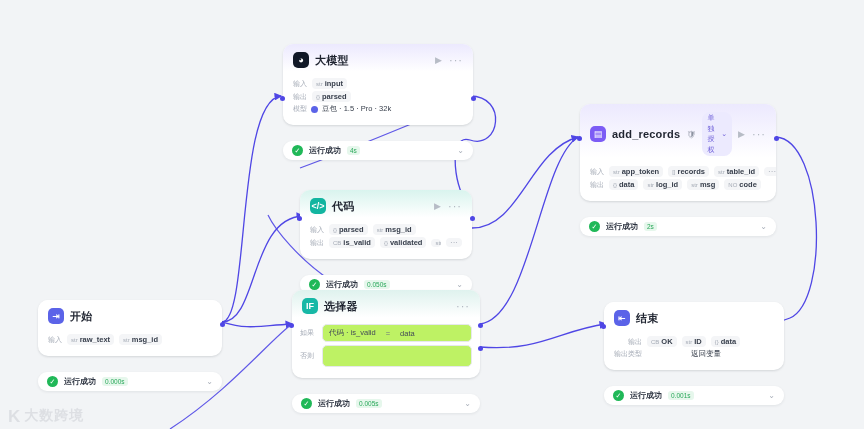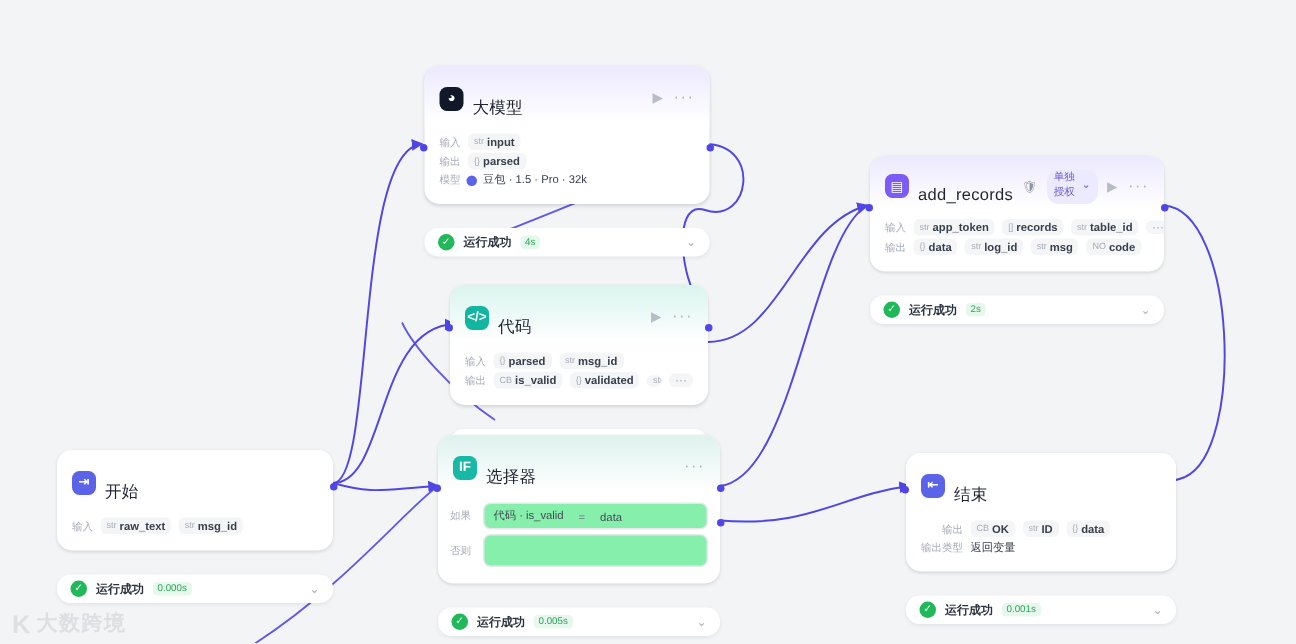--- a/index.html
+++ b/index.html
@@ -32,56 +32,56 @@
     display:flex;align-items:center;justify-content:center;
     color:#fff;font-size:9px;font-weight:bold;line-height:1;
   }
   .ic-llm{background:#111827;}
   .ic-code{background:#12b5a0;}
   .ic-if{background:#17b8a6;}
   .ic-api{background:#7c5cf5;}
   .ic-start{background:#5b63e8;}
   .ic-end{background:#5b63e8;}
 
-  .ntitle{font-size:11px;color:#1f2430;font-weight:400;letter-spacing:.2px;margin-top:12px;}
+  .ntitle{font-size:11px;color:#1f2430;font-weight:700;letter-spacing:.2px;}
   .hd-right{margin-left:auto;display:flex;align-items:center;gap:7px;}
   .play{color:#b7bcc6;font-size:9px;line-height:1;}
   .dots{color:#aeb4be;font-size:11px;line-height:1;letter-spacing:1px;}
 
   .badge-auth{
     display:inline-flex;align-items:center;gap:2px;
     background:#eceafe;color:#6a5bd8;border-radius:8px;
     font-size:7px;padding:1px 5px;line-height:1.5;
   }
   .shield{color:#8d93a1;font-size:8px;}
 
   .card-bd{padding:2px 10px 9px 10px;}
   .row{display:flex;align-items:center;gap:5px;margin:2px 0;flex-wrap:nowrap;}
   .rlabel{font-size:7px;color:#a7adb8;flex:0 0 auto;white-space:nowrap;}
   .chip{
     display:inline-flex;align-items:center;gap:2px;
     background:#f4f5f7;border-radius:4px;padding:1px 4px;
     font-size:7.5px;color:#39404d;white-space:nowrap;font-weight:600;
   }
   .ty{font-size:6px;color:#a5abb6;font-weight:400;}
-  .plain-val{font-size:7.5px;color:#39404d;}
+  .plain-val{font-size:7.5px;color:#39404d;margin-left:44px;}
   .muted{font-size:7.5px;color:#b2b8c2;}
   .chip-more{background:#f4f5f7;border-radius:4px;padding:0 4px;color:#a9aeb9;font-size:8px;}
 
   .modelrow{display:flex;align-items:center;gap:4px;margin:2px 0;}
   .mdot{width:7px;height:7px;border-radius:50%;background:#5b63e8;flex:0 0 7px;}
   .mtext{font-size:7.5px;color:#39404d;}
 
   
   .cond{
     display:flex;align-items:center;gap:6px;margin:3px 0;
   }
   .cond-label{font-size:7px;color:#a7adb8;flex:0 0 16px;}
   .cond-box{
-    flex:1;border:1px solid #e6e8ec;border-radius:5px;background:#86efac;
+    flex:1;border:1px solid #e6e8ec;border-radius:5px;background:#bef264;
     height:16px;display:flex;align-items:center;padding:0 6px;gap:10px;
   }
   .cond-left{font-size:7.5px;color:#434a57;flex:0 0 auto;}
   .cond-op{font-size:7.5px;color:#6c737f;margin-left:auto;margin-right:auto;}
   .cond-right{font-size:7.5px;color:#434a57;width:74px;}
   .cond-box.empty{height:20px;}
 
   
   .status{
     margin-top:16px;background:#ffffff;border-radius:9px;

